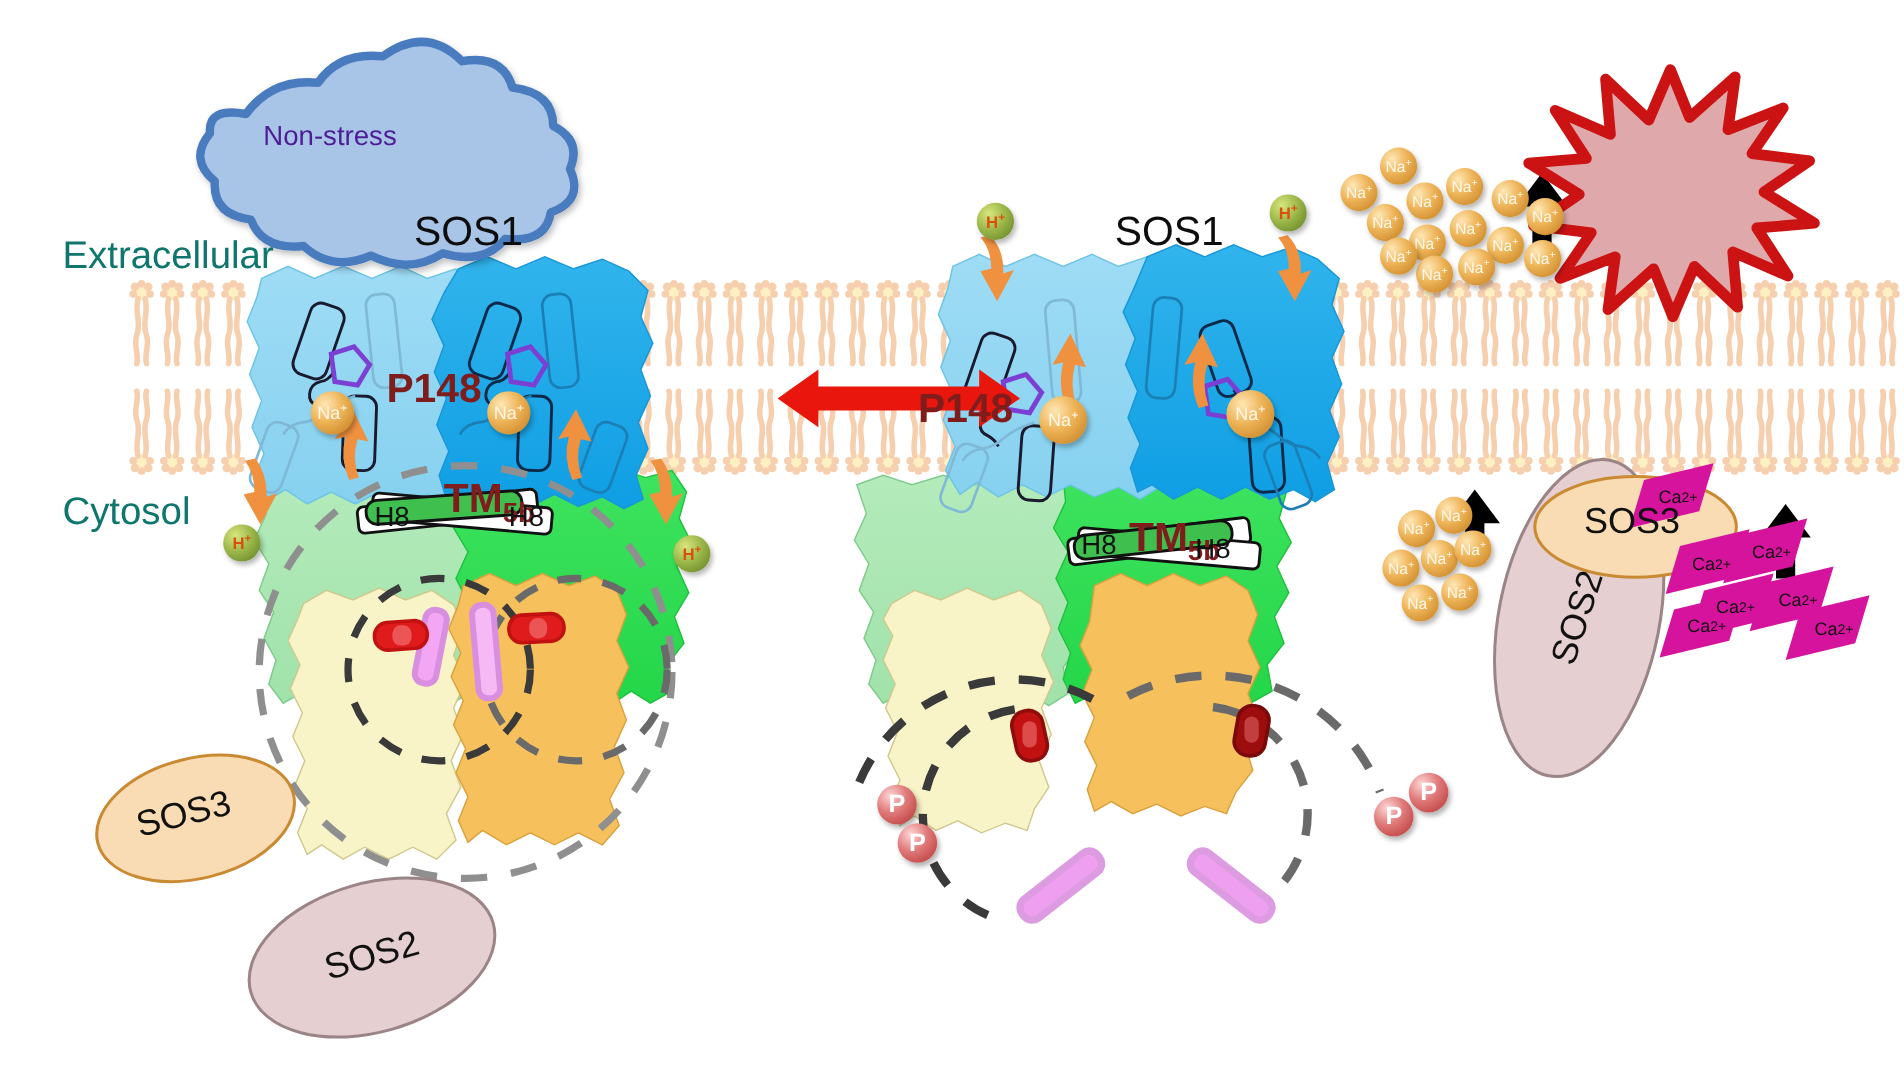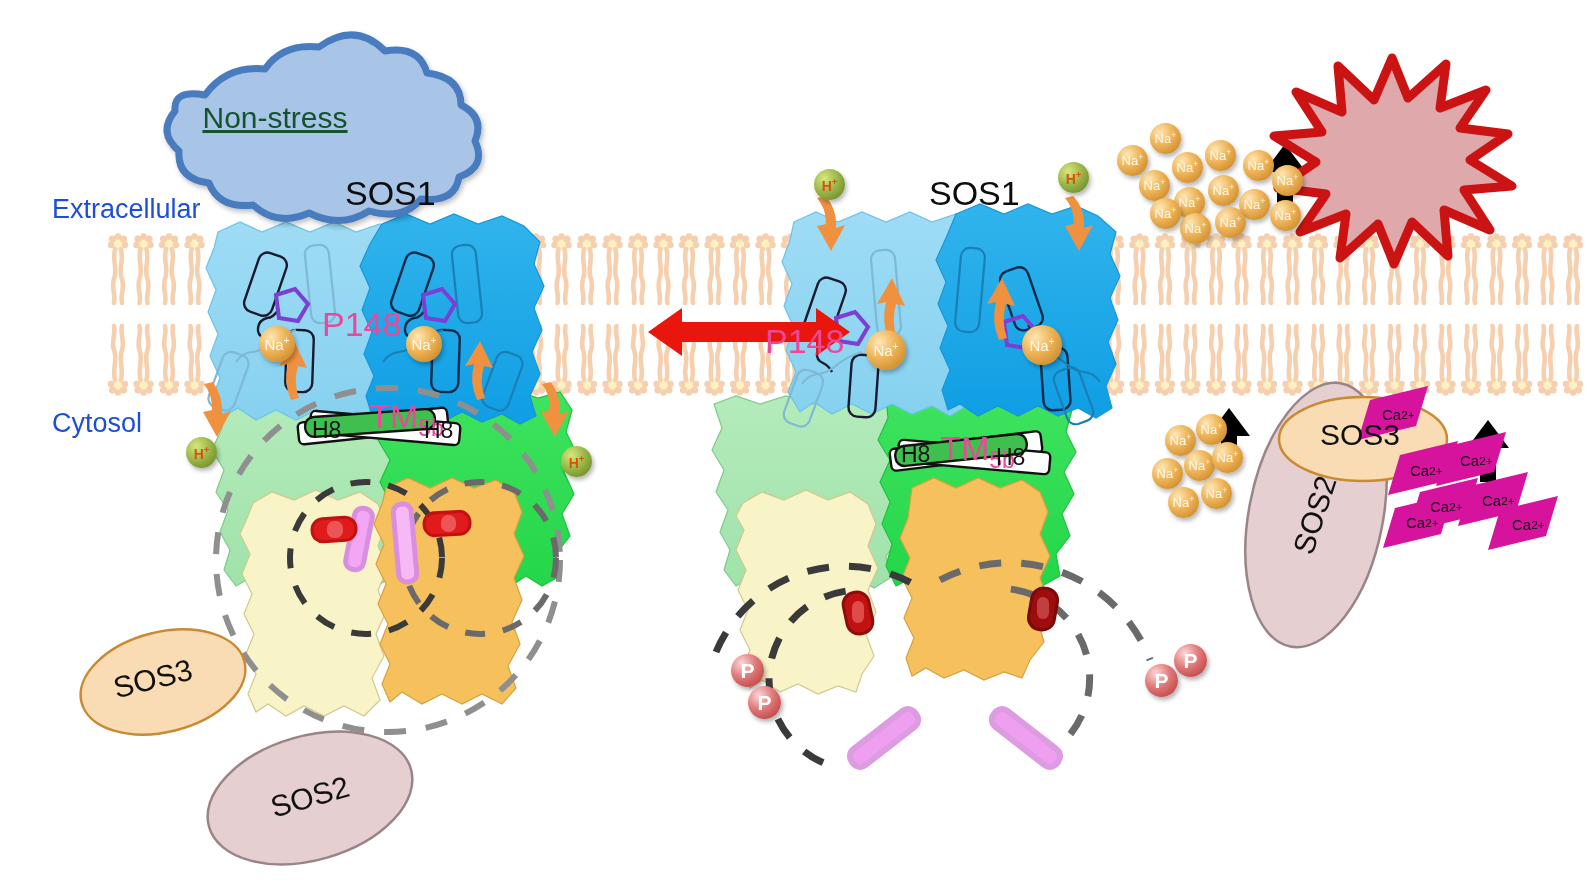--- a/index.html
+++ b/index.html
@@ -1,28 +1,28 @@
 <!DOCTYPE html>
 <html><head>
 <meta charset="utf-8">
 <style>
   html,body{margin:0;padding:0;background:#ffffff;}
   body{width:1587px;height:892px;position:relative;overflow:hidden;
        font-family:"Liberation Sans","DejaVu Sans",sans-serif;}
   .stage{position:absolute;left:0;top:0;width:1587px;height:892px;}
   svg.layer{position:absolute;left:0;top:0;width:1587px;height:892px;overflow:visible;}
   .lbl{position:absolute;white-space:pre;}
-  .lbl-extracellular,.lbl-cytosol{font-size:27px;color:#1d4ed8;}
+  .lbl-extracellular,.lbl-cytosol{font-size:32px;color:#0f766e;}
   .lbl-sos1{font-size:34px;color:#0d0d0d;text-align:center;}
-  .lbl-red{color:#ec4899;font-weight:400;}
+  .lbl-red{color:#7f1d1d;font-weight:700;}
   .lbl-p148{font-size:34px;}
   .lbl-tm5b{font-size:34px;}
   .sub{font-size:23px;vertical-align:sub;}
-  .cloudtext{position:absolute;color:#14532d;font-size:30px;line-height:1.12;
-             text-align:center;width:260px;left:145px;top:101px;text-decoration:underline;}
+  .cloudtext{position:absolute;color:#4c1d95;font-size:23px;line-height:1.12;
+             text-align:center;width:260px;left:145px;top:101px;}
   .salttext{position:absolute;color:#111;font-size:30px;line-height:1.1;
             text-align:center;width:170px;left:1307px;top:90px;}
   .ellipse-label{position:absolute;font-size:30px;color:#111;white-space:nowrap;}
   .ion{position:absolute;border-radius:50%;display:flex;align-items:center;
        justify-content:center;font-size:13px;}
   .na{background:radial-gradient(circle at 33% 30%,#ffe7b5 0%,#eeb458 42%,#cf8d2e 82%,#b9791f 100%);
       color:#fff7e8;box-shadow:2px 3px 4px rgba(0,0,0,.28);}
   .hp{background:radial-gradient(circle at 33% 30%,#d8e67e 0%,#9cb749 45%,#6d8c2c 85%,#5d7a22 100%);
       color:#d8510f;font-weight:bold;box-shadow:2px 3px 4px rgba(0,0,0,.28);}
   .pp{background:radial-gradient(circle at 33% 28%,#ffd6d6 0%,#e07b7b 42%,#c14444 85%,#a83434 100%);

